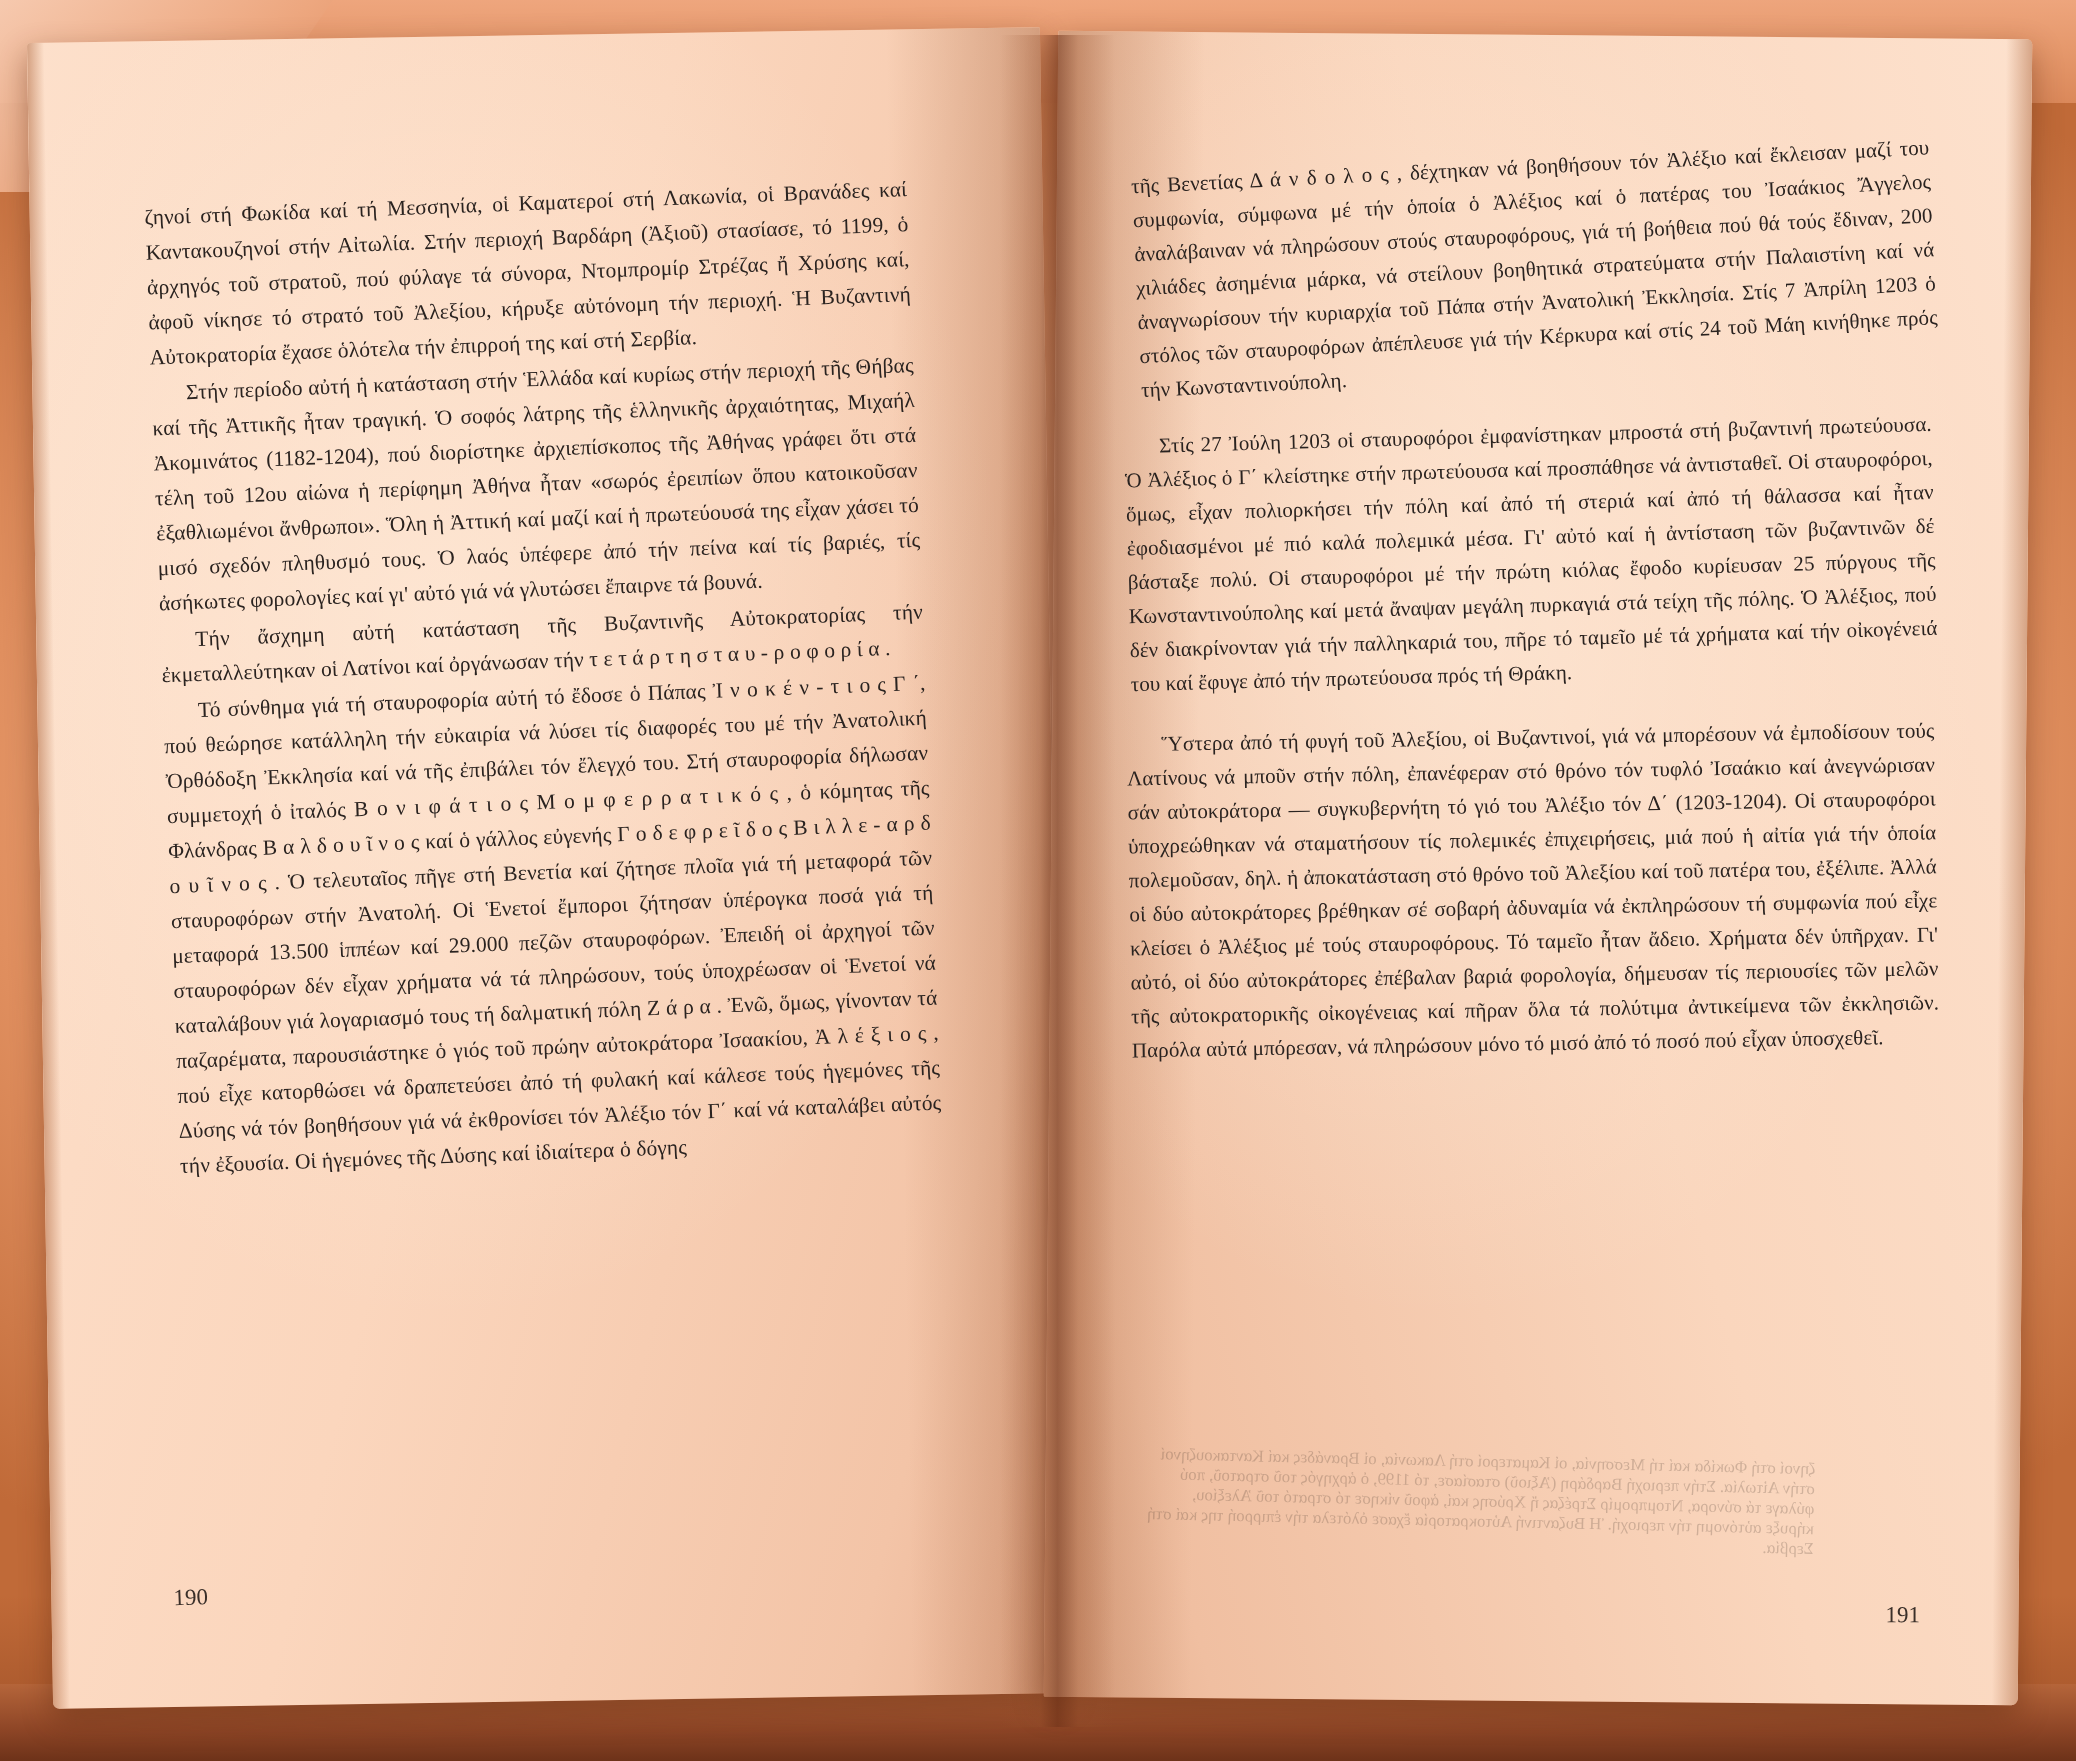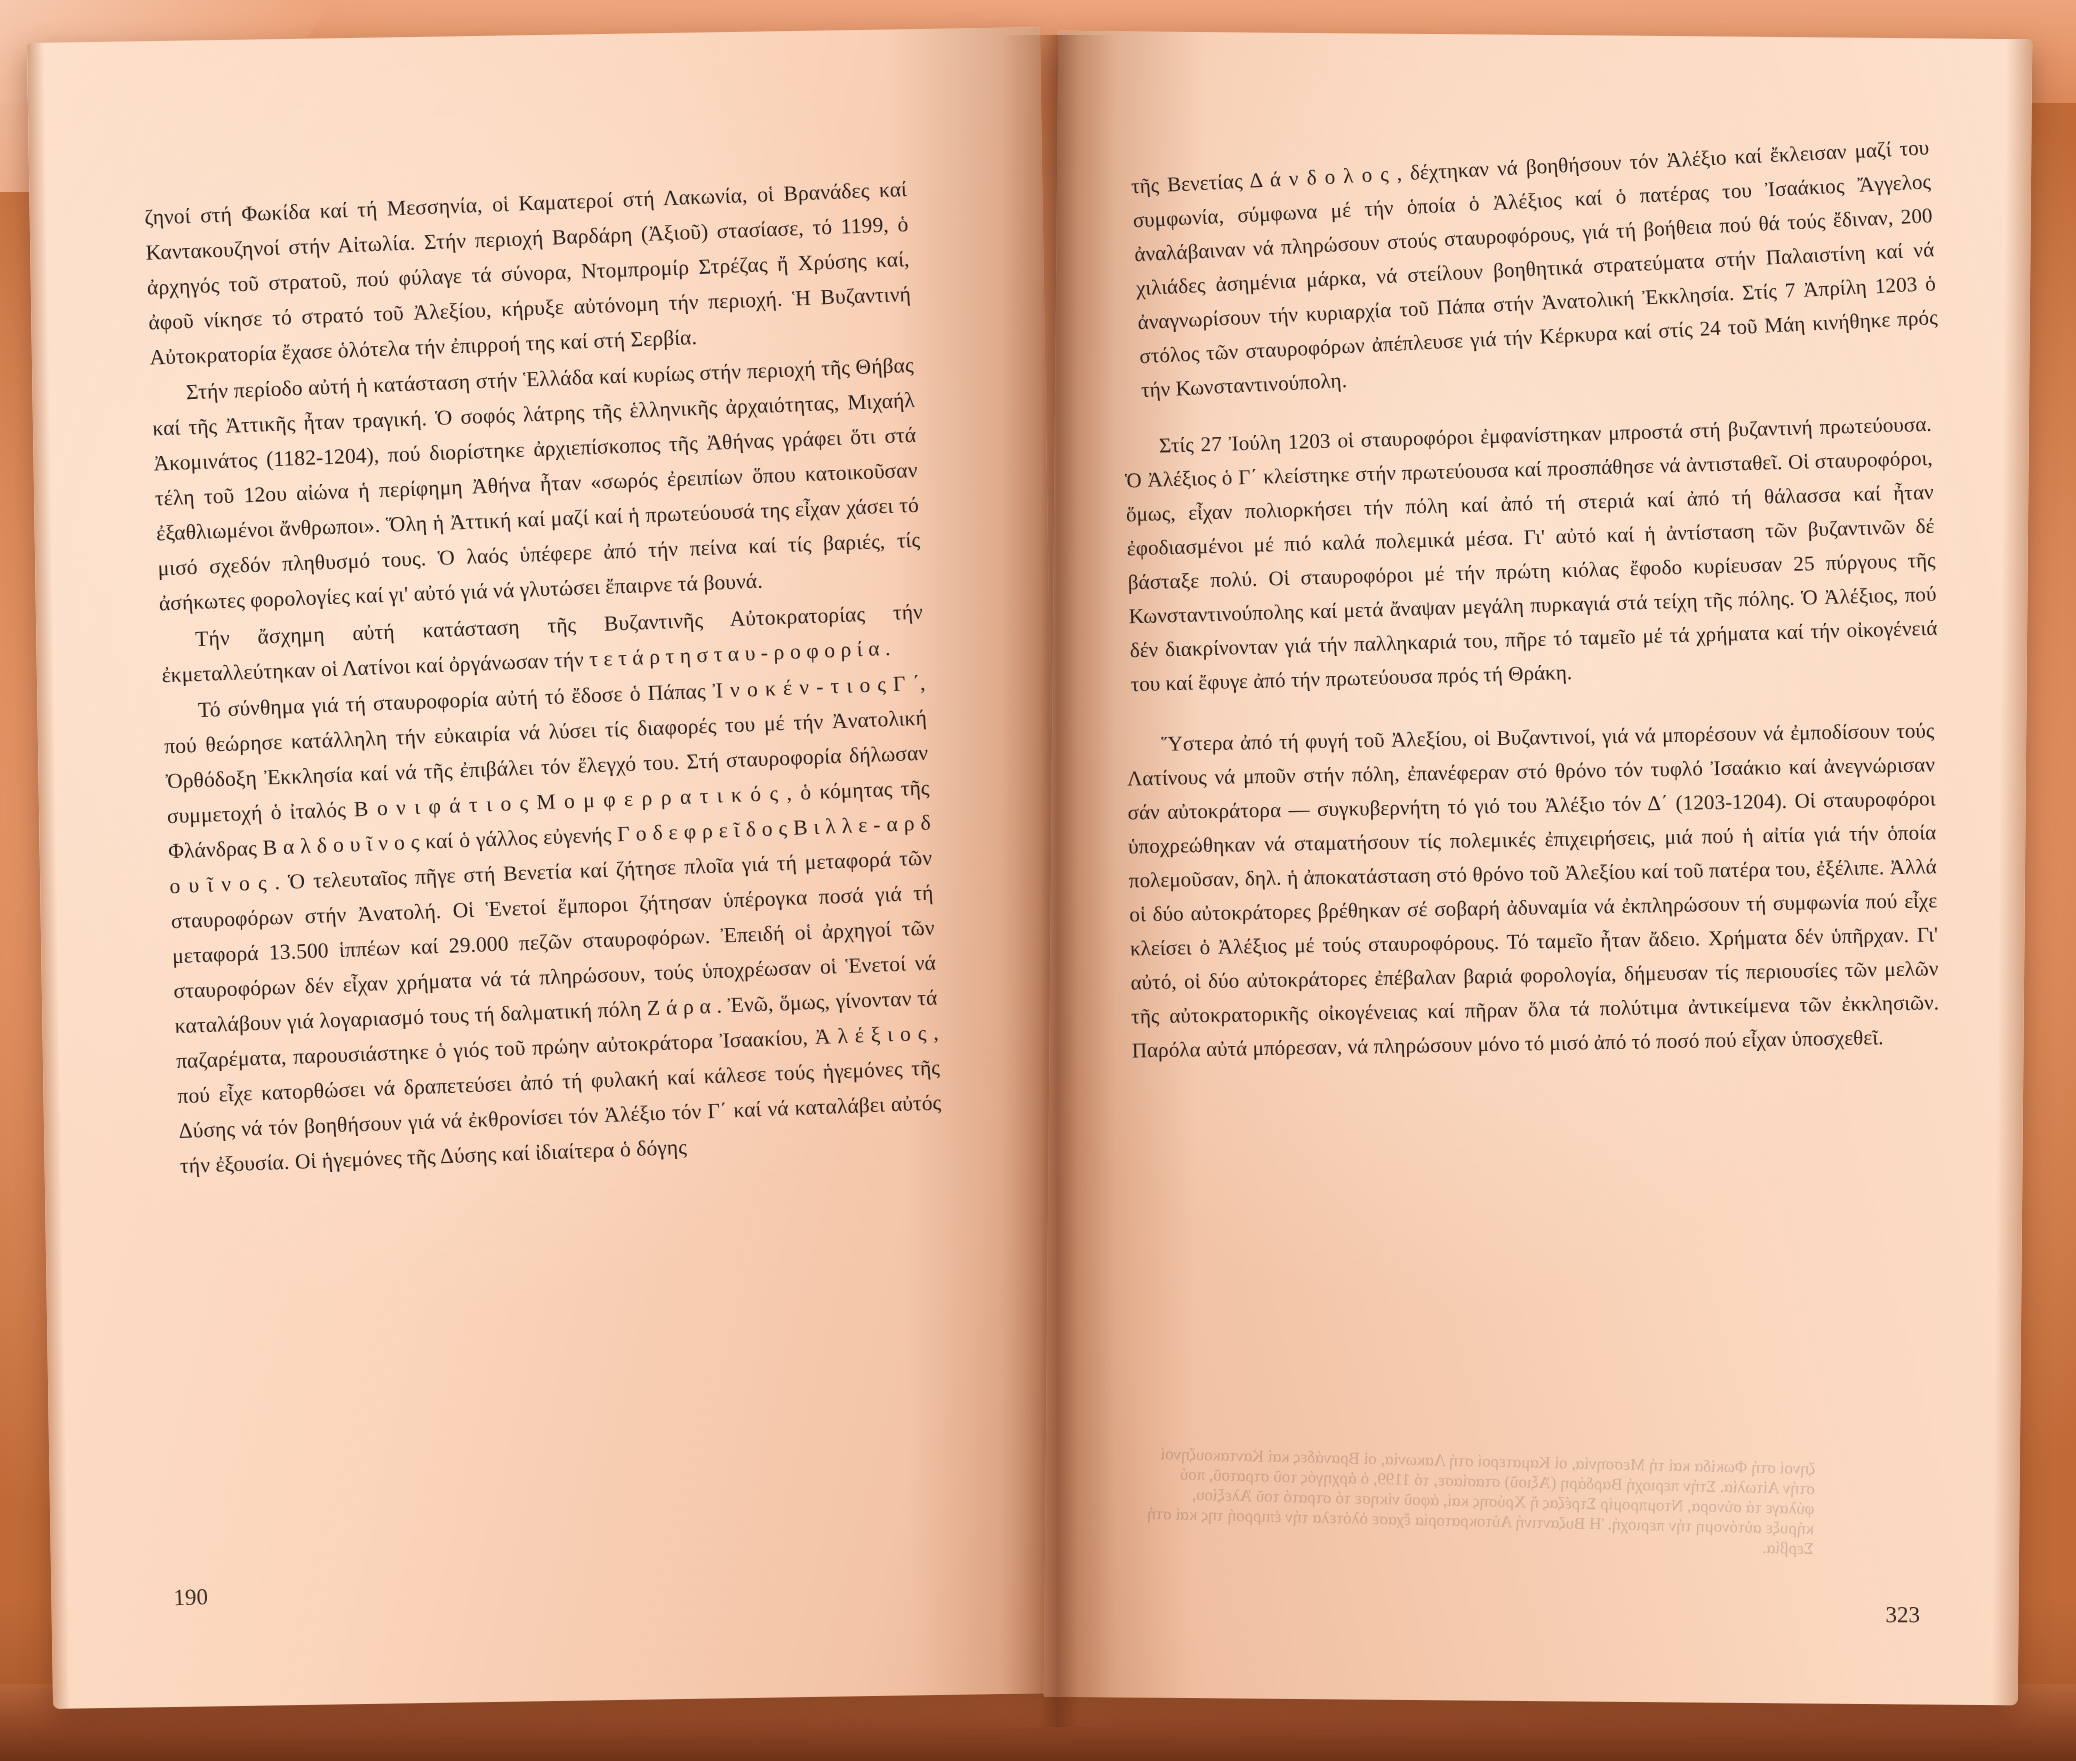--- a/index.html
+++ b/index.html
@@ -221,18 +221,18 @@
       <div class="rp-block-b">
         <p class="indent">Στίς 27 Ἰούλη 1203 οἱ σταυροφόροι ἐμφανίστηκαν μπροστά στή βυζαντινή πρωτεύουσα. Ὁ Ἀλέξιος ὁ Γ΄ κλείστηκε στήν πρωτεύουσα καί προσπάθησε νά ἀντισταθεῖ. Οἱ σταυροφόροι, ὅμως, εἶχαν πολιορκήσει τήν πόλη καί ἀπό τή στεριά καί ἀπό τή θάλασσα καί ἦταν ἐφοδιασμένοι μέ πιό καλά πολεμικά μέσα. Γι' αὐτό καί ἡ ἀντίσταση τῶν βυζαντινῶν δέ βάσταξε πολύ. Οἱ σταυροφόροι μέ τήν πρώτη κιόλας ἔφοδο κυρίευσαν 25 πύργους τῆς Κωνσταντινούπολης καί μετά ἄναψαν μεγάλη πυρκαγιά στά τείχη τῆς πόλης. Ὁ Ἀλέξιος, πού δέν διακρίνονταν γιά τήν παλληκαριά του, πῆρε τό ταμεῖο μέ τά χρήματα καί τήν οἰκογένειά του καί ἔφυγε ἀπό τήν πρωτεύουσα πρός τή Θράκη.</p>
       </div>
       <div class="rp-block-c">
         <p class="indent">Ὕστερα ἀπό τή φυγή τοῦ Ἀλεξίου, οἱ Βυζαντινοί, γιά νά μπορέσουν νά ἐμποδίσουν τούς Λατίνους νά μποῦν στήν πόλη, ἐπανέφεραν στό θρόνο τόν τυφλό Ἰσαάκιο καί ἀνεγνώρισαν σάν αὐτοκράτορα — συγκυβερνήτη τό γιό του Ἀλέξιο τόν Δ΄ (1203-1204). Οἱ σταυροφόροι ὑποχρεώθηκαν νά σταματήσουν τίς πολεμικές ἐπιχειρήσεις, μιά πού ἡ αἰτία γιά τήν ὁποία πολεμοῦσαν, δηλ. ἡ ἀποκατάσταση στό θρόνο τοῦ Ἀλεξίου καί τοῦ πατέρα του, ἐξέλιπε. Ἀλλά οἱ δύο αὐτοκράτορες βρέθηκαν σέ σοβαρή ἀδυναμία νά ἐκπληρώσουν τή συμφωνία πού εἶχε κλείσει ὁ Ἀλέξιος μέ τούς σταυροφόρους. Τό ταμεῖο ἦταν ἄδειο. Χρήματα δέν ὑπῆρχαν. Γι' αὐτό, οἱ δύο αὐτοκράτορες ἐπέβαλαν βαριά φορολογία, δήμευσαν τίς περιουσίες τῶν μελῶν τῆς αὐτοκρατορικῆς οἰκογένειας καί πῆραν ὅλα τά πολύτιμα ἀντικείμενα τῶν ἐκκλησιῶν. Παρόλα αὐτά μπόρεσαν, νά πληρώσουν μόνο τό μισό ἀπό τό ποσό πού εἶχαν ὑποσχεθεῖ.</p>
       </div>
     </div>
 
     <div class="bleed">ζηνοί στή Φωκίδα καί τή Μεσσηνία, οἱ Καματεροί στή Λακωνία, οἱ Βρανάδες καί Καντακουζηνοί στήν Αἰτωλία. Στήν περιοχή Βαρδάρη (Ἀξιοῦ) στασίασε, τό 1199, ὁ ἀρχηγός τοῦ στρατοῦ, πού φύλαγε τά σύνορα, Ντομπρομίρ Στρέζας ἤ Χρύσης καί, ἀφοῦ νίκησε τό στρατό τοῦ Ἀλεξίου, κήρυξε αὐτόνομη τήν περιοχή. Ἡ Βυζαντινή Αὐτοκρατορία ἔχασε ὁλότελα τήν ἐπιρροή της καί στή Σερβία.</div>
 
-    <div class="folio folio-right">323</div>
+    <div class="folio folio-right">191</div>
   </div>
 
   <div class="gutter"></div>
 </div>
 
 
 </body></html>

